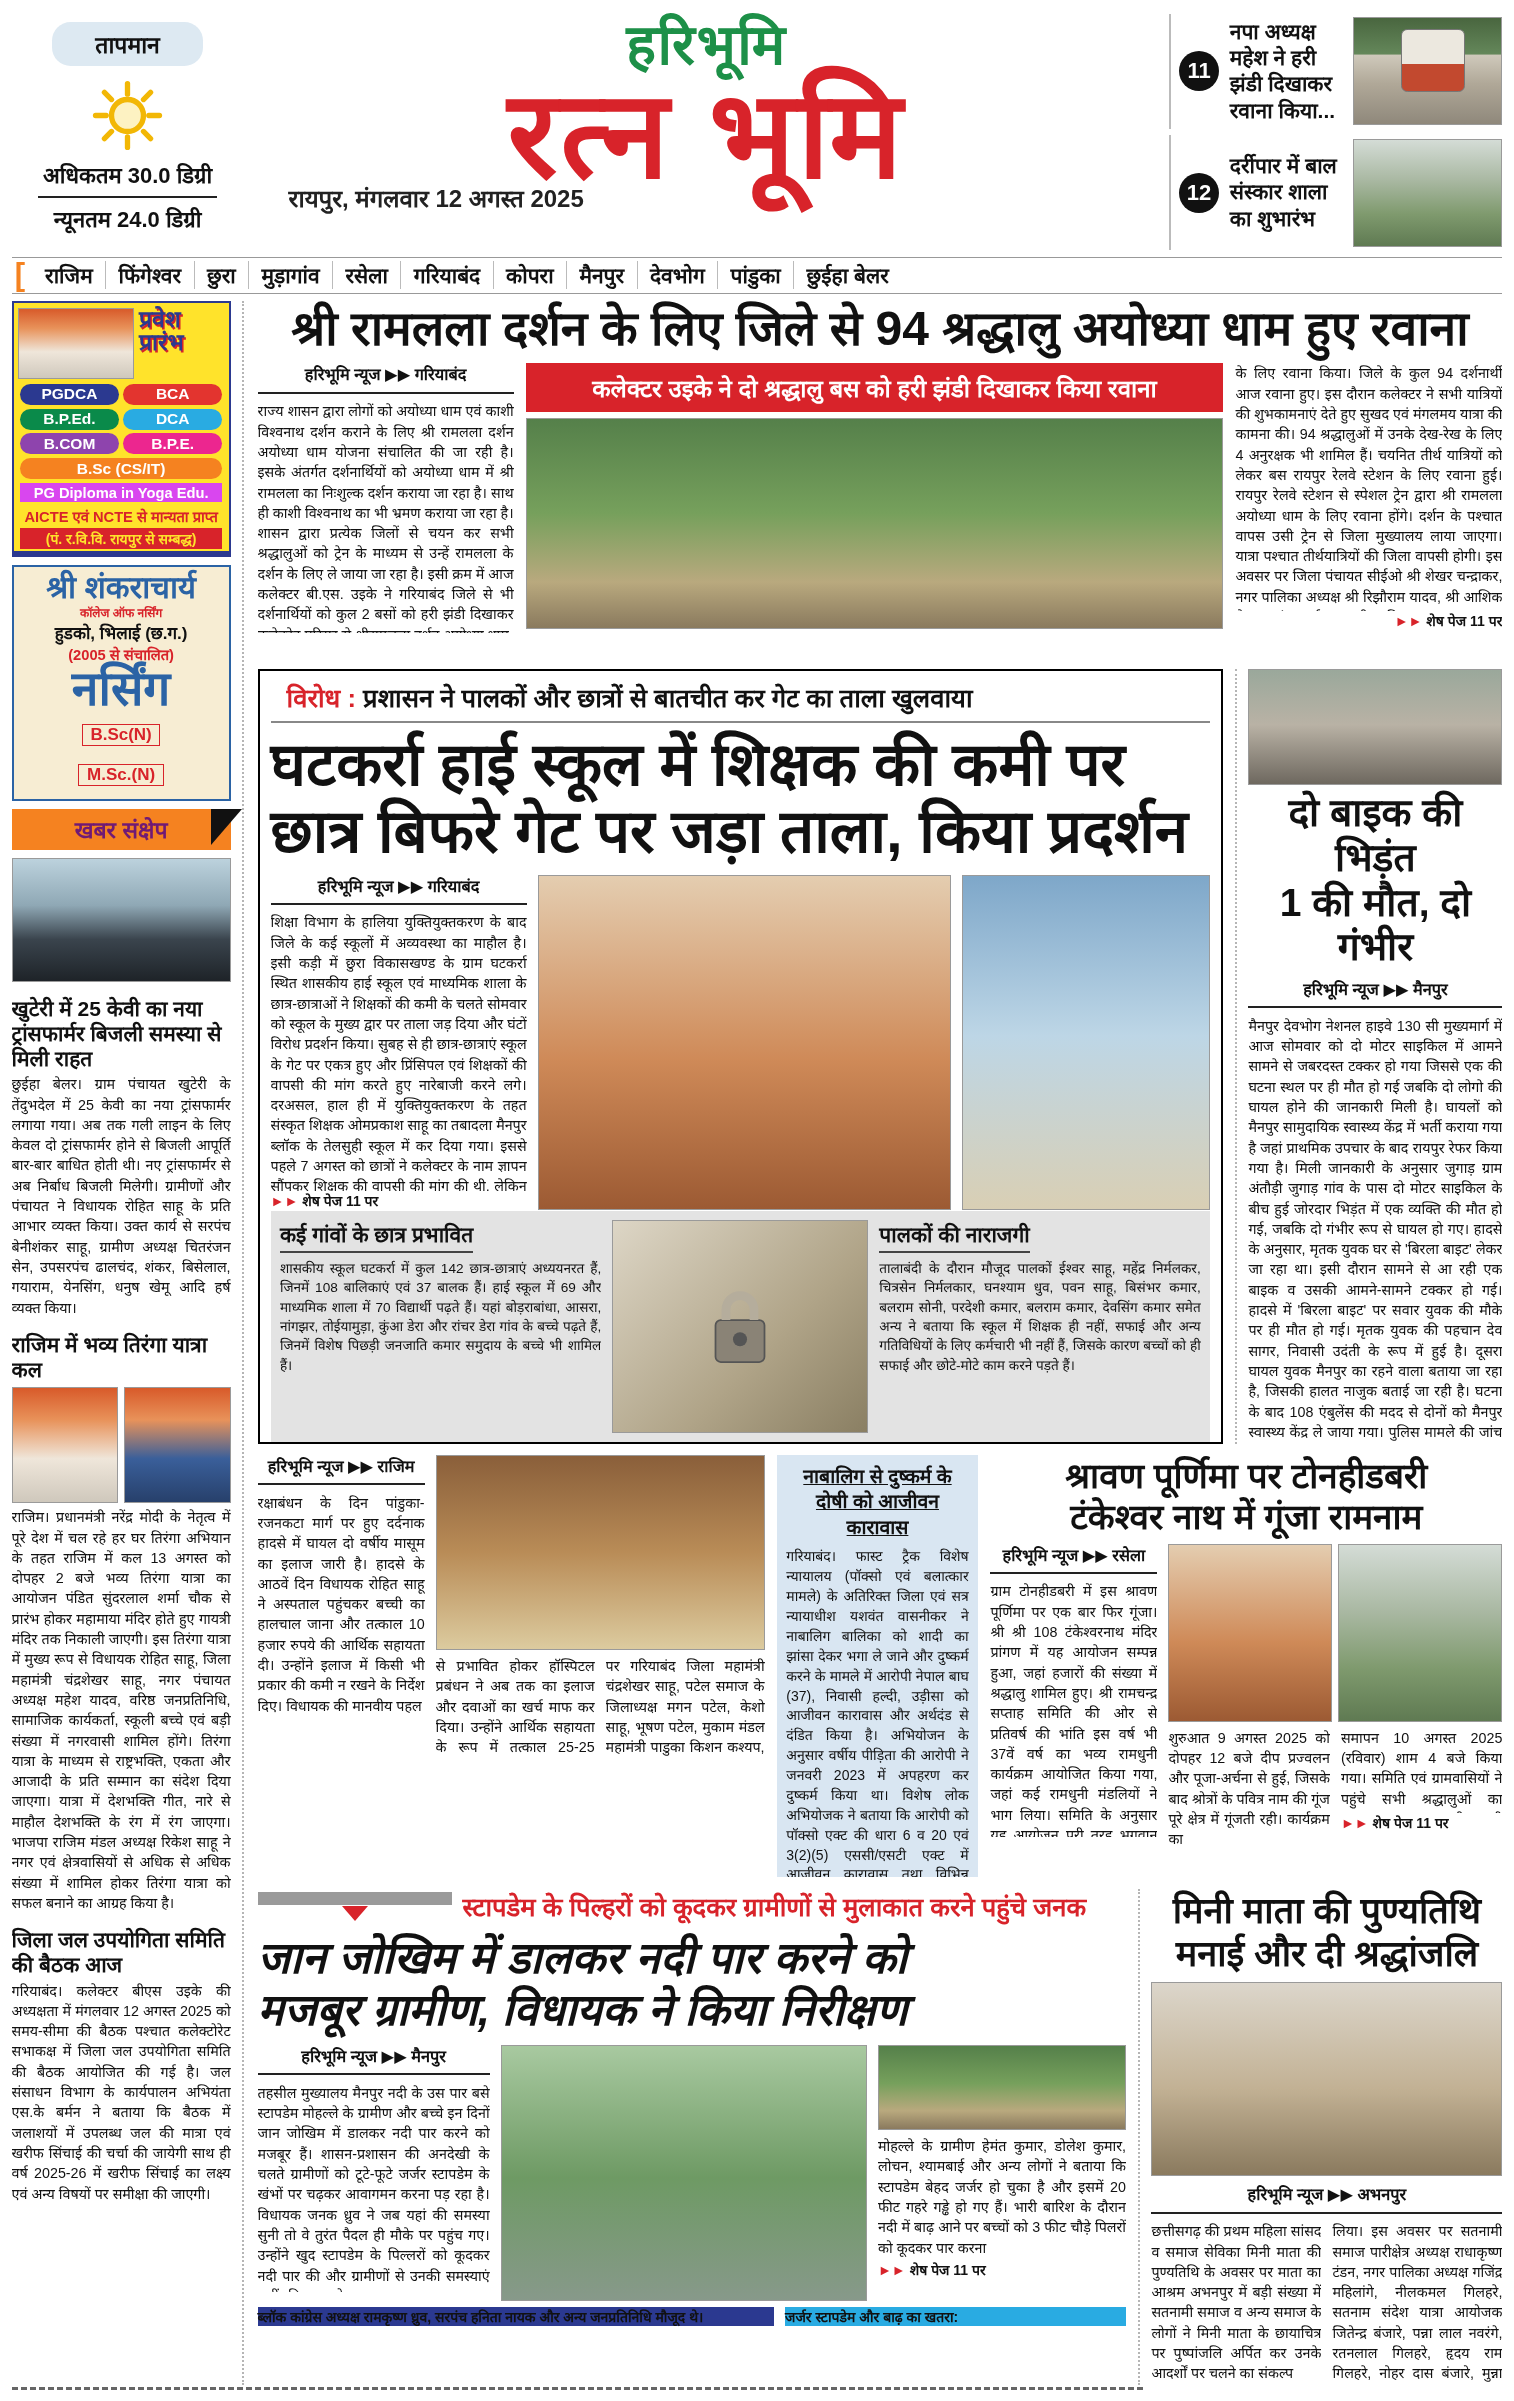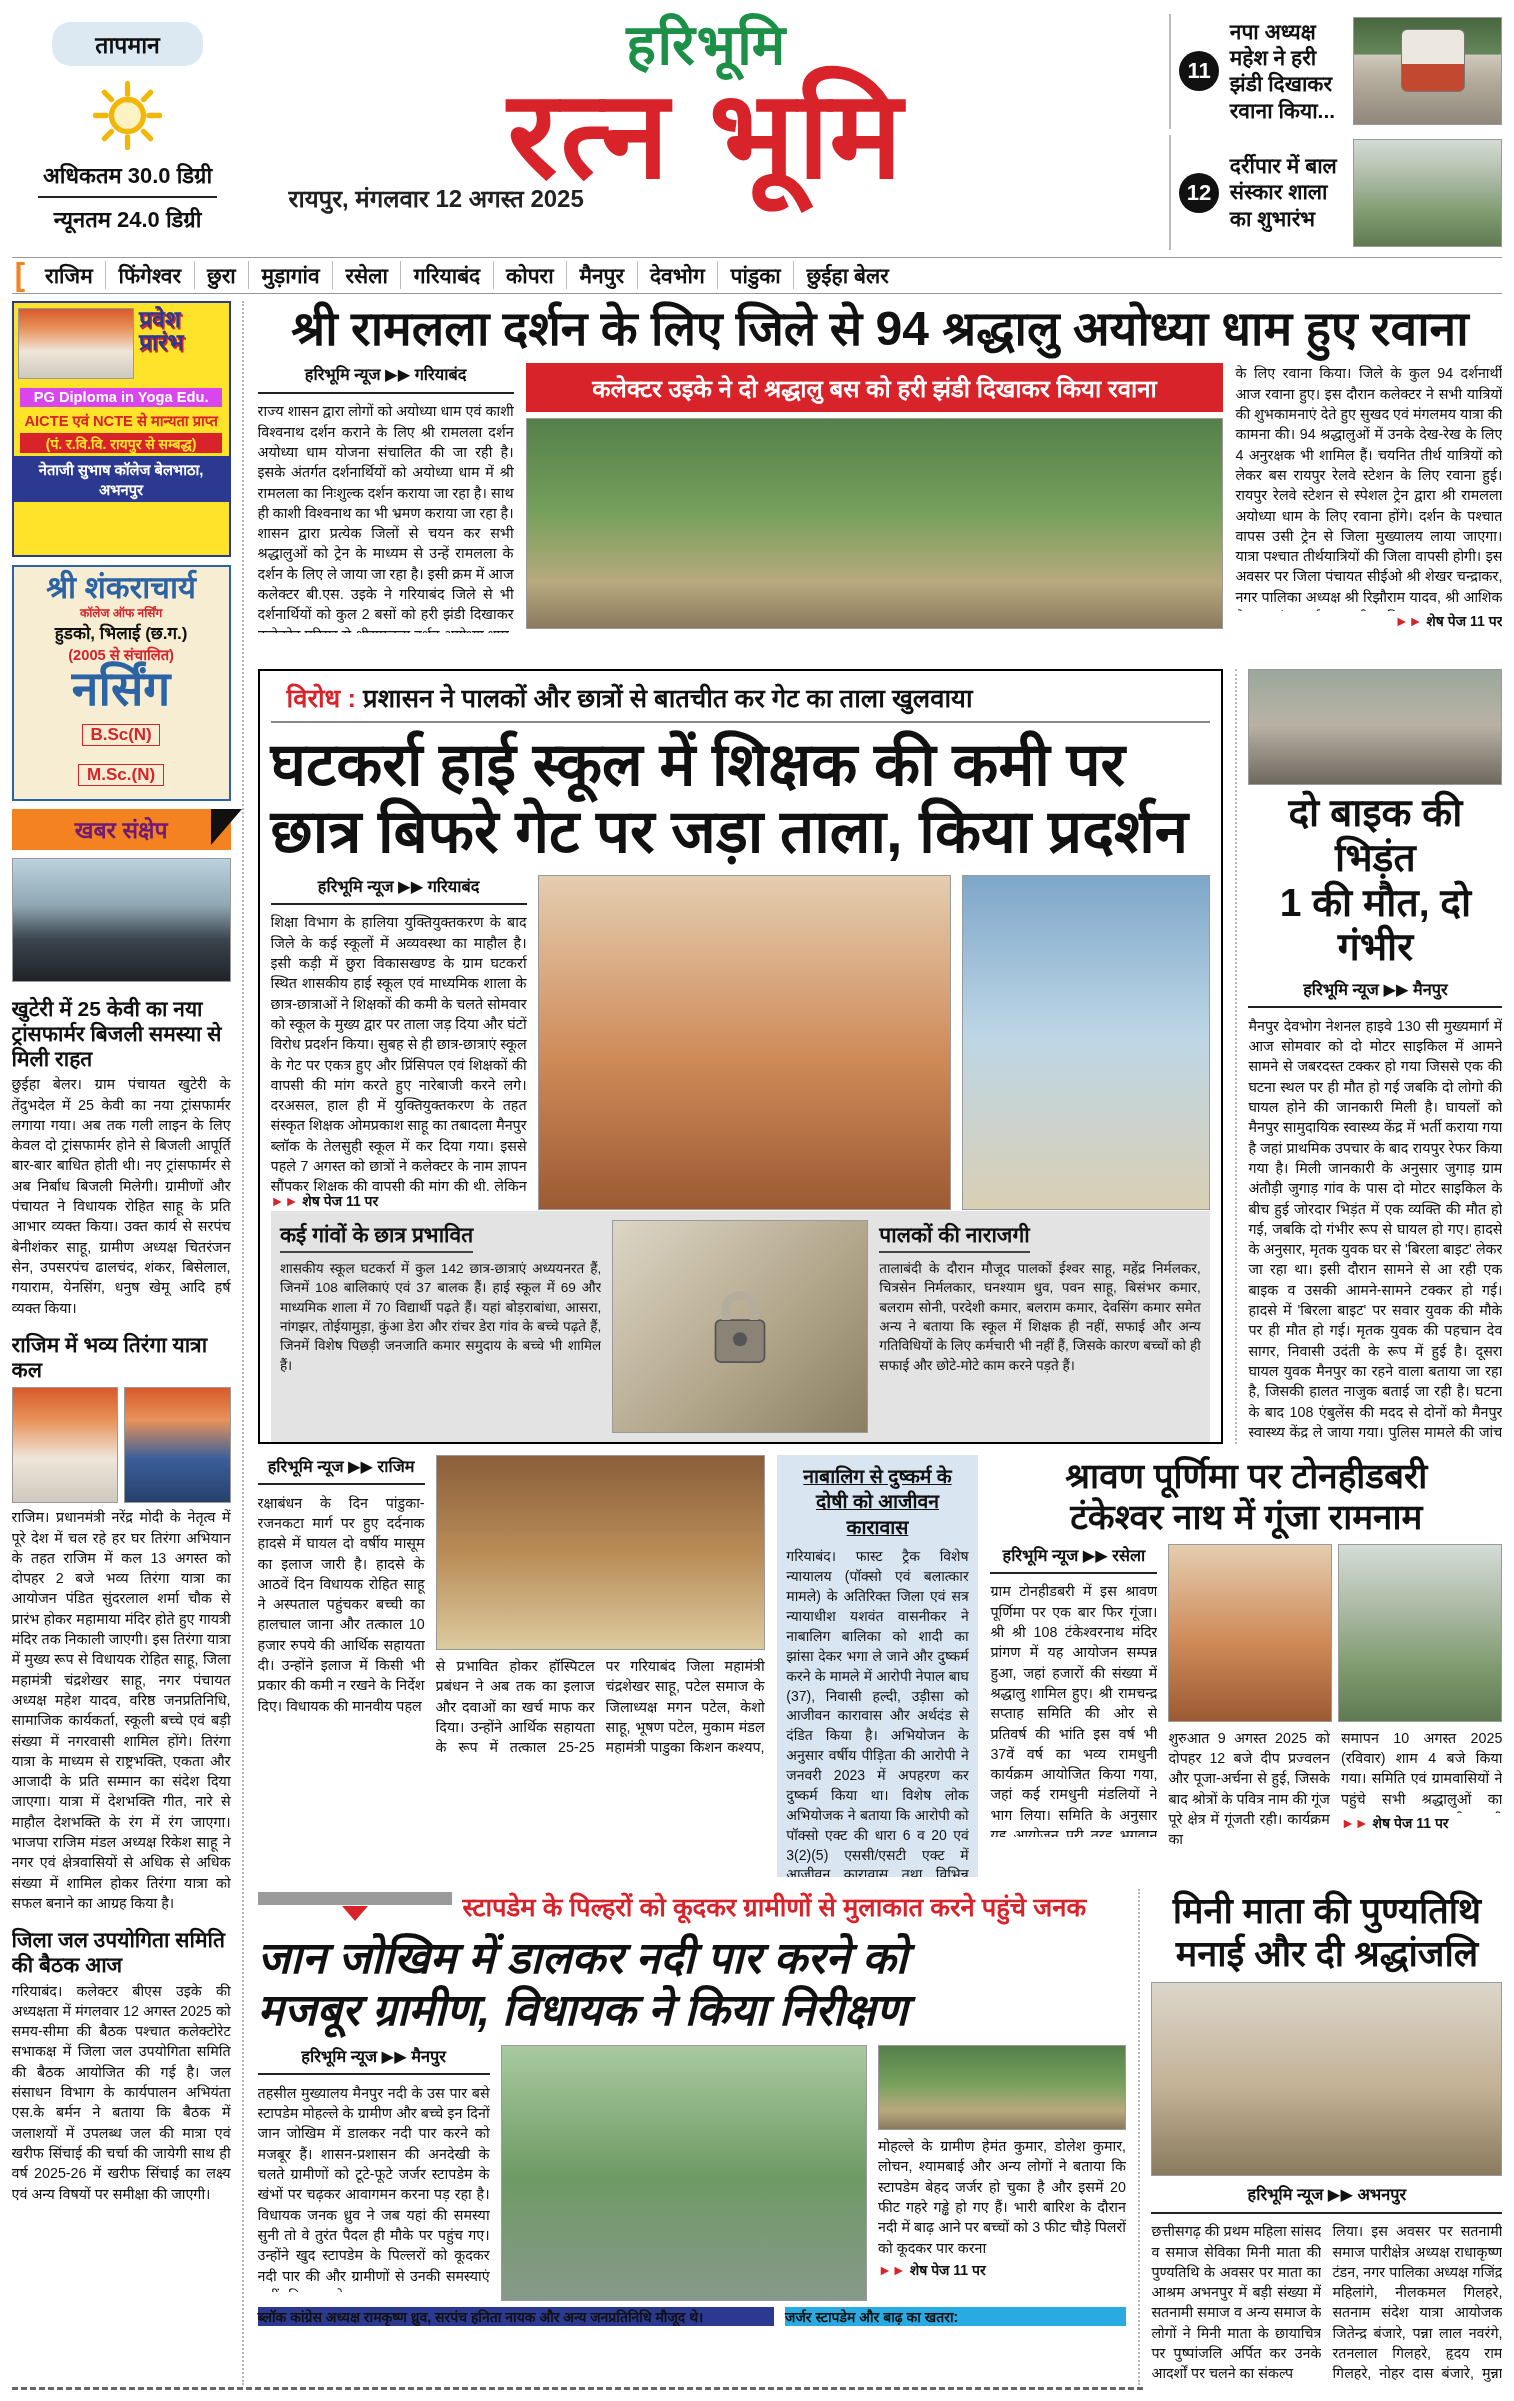--- a/index.html
+++ b/index.html
@@ -212,20 +212,29 @@
 
   <div class="content">
 
     <aside class="sidebar">
 
       <div class="ad1">
         <div class="toprow">
           <div class="ph portrait1 students"></div>
           <div class="advtitle">प्रवेश प्रारंभ</div>
         </div>
+        <div class="chips">
+          <span class="chip c1">PGDCA</span>
+          <span class="chip c0">BCA</span>
+          <span class="chip c3">B.P.Ed.</span>
+          <span class="chip c2">DCA</span>
+          <span class="chip c5">B.COM</span>
+          <span class="chip c4">B.P.E.</span>
+          <span class="chip c6" style="grid-column:1 / span 2">B.Sc (CS/IT)</span>
+        </div>
         <div class="yoga">PG Diploma in Yoga Edu.</div>
         <div class="apline">AICTE एवं NCTE से मान्यता प्राप्त</div>
         <div class="affil">(पं. र.वि.वि. रायपुर से सम्बद्ध)</div>
         <div class="adcollege">नेताजी सुभाष कॉलेज बेलभाठा, अभनपुर</div>
       </div>
 
       <div class="ad2">
         <div class="t1">श्री शंकराचार्य</div>
         <div class="t2">कॉलेज ऑफ नर्सिंग</div>
         <div class="addr">हुडको, भिलाई (छ.ग.)</div>

